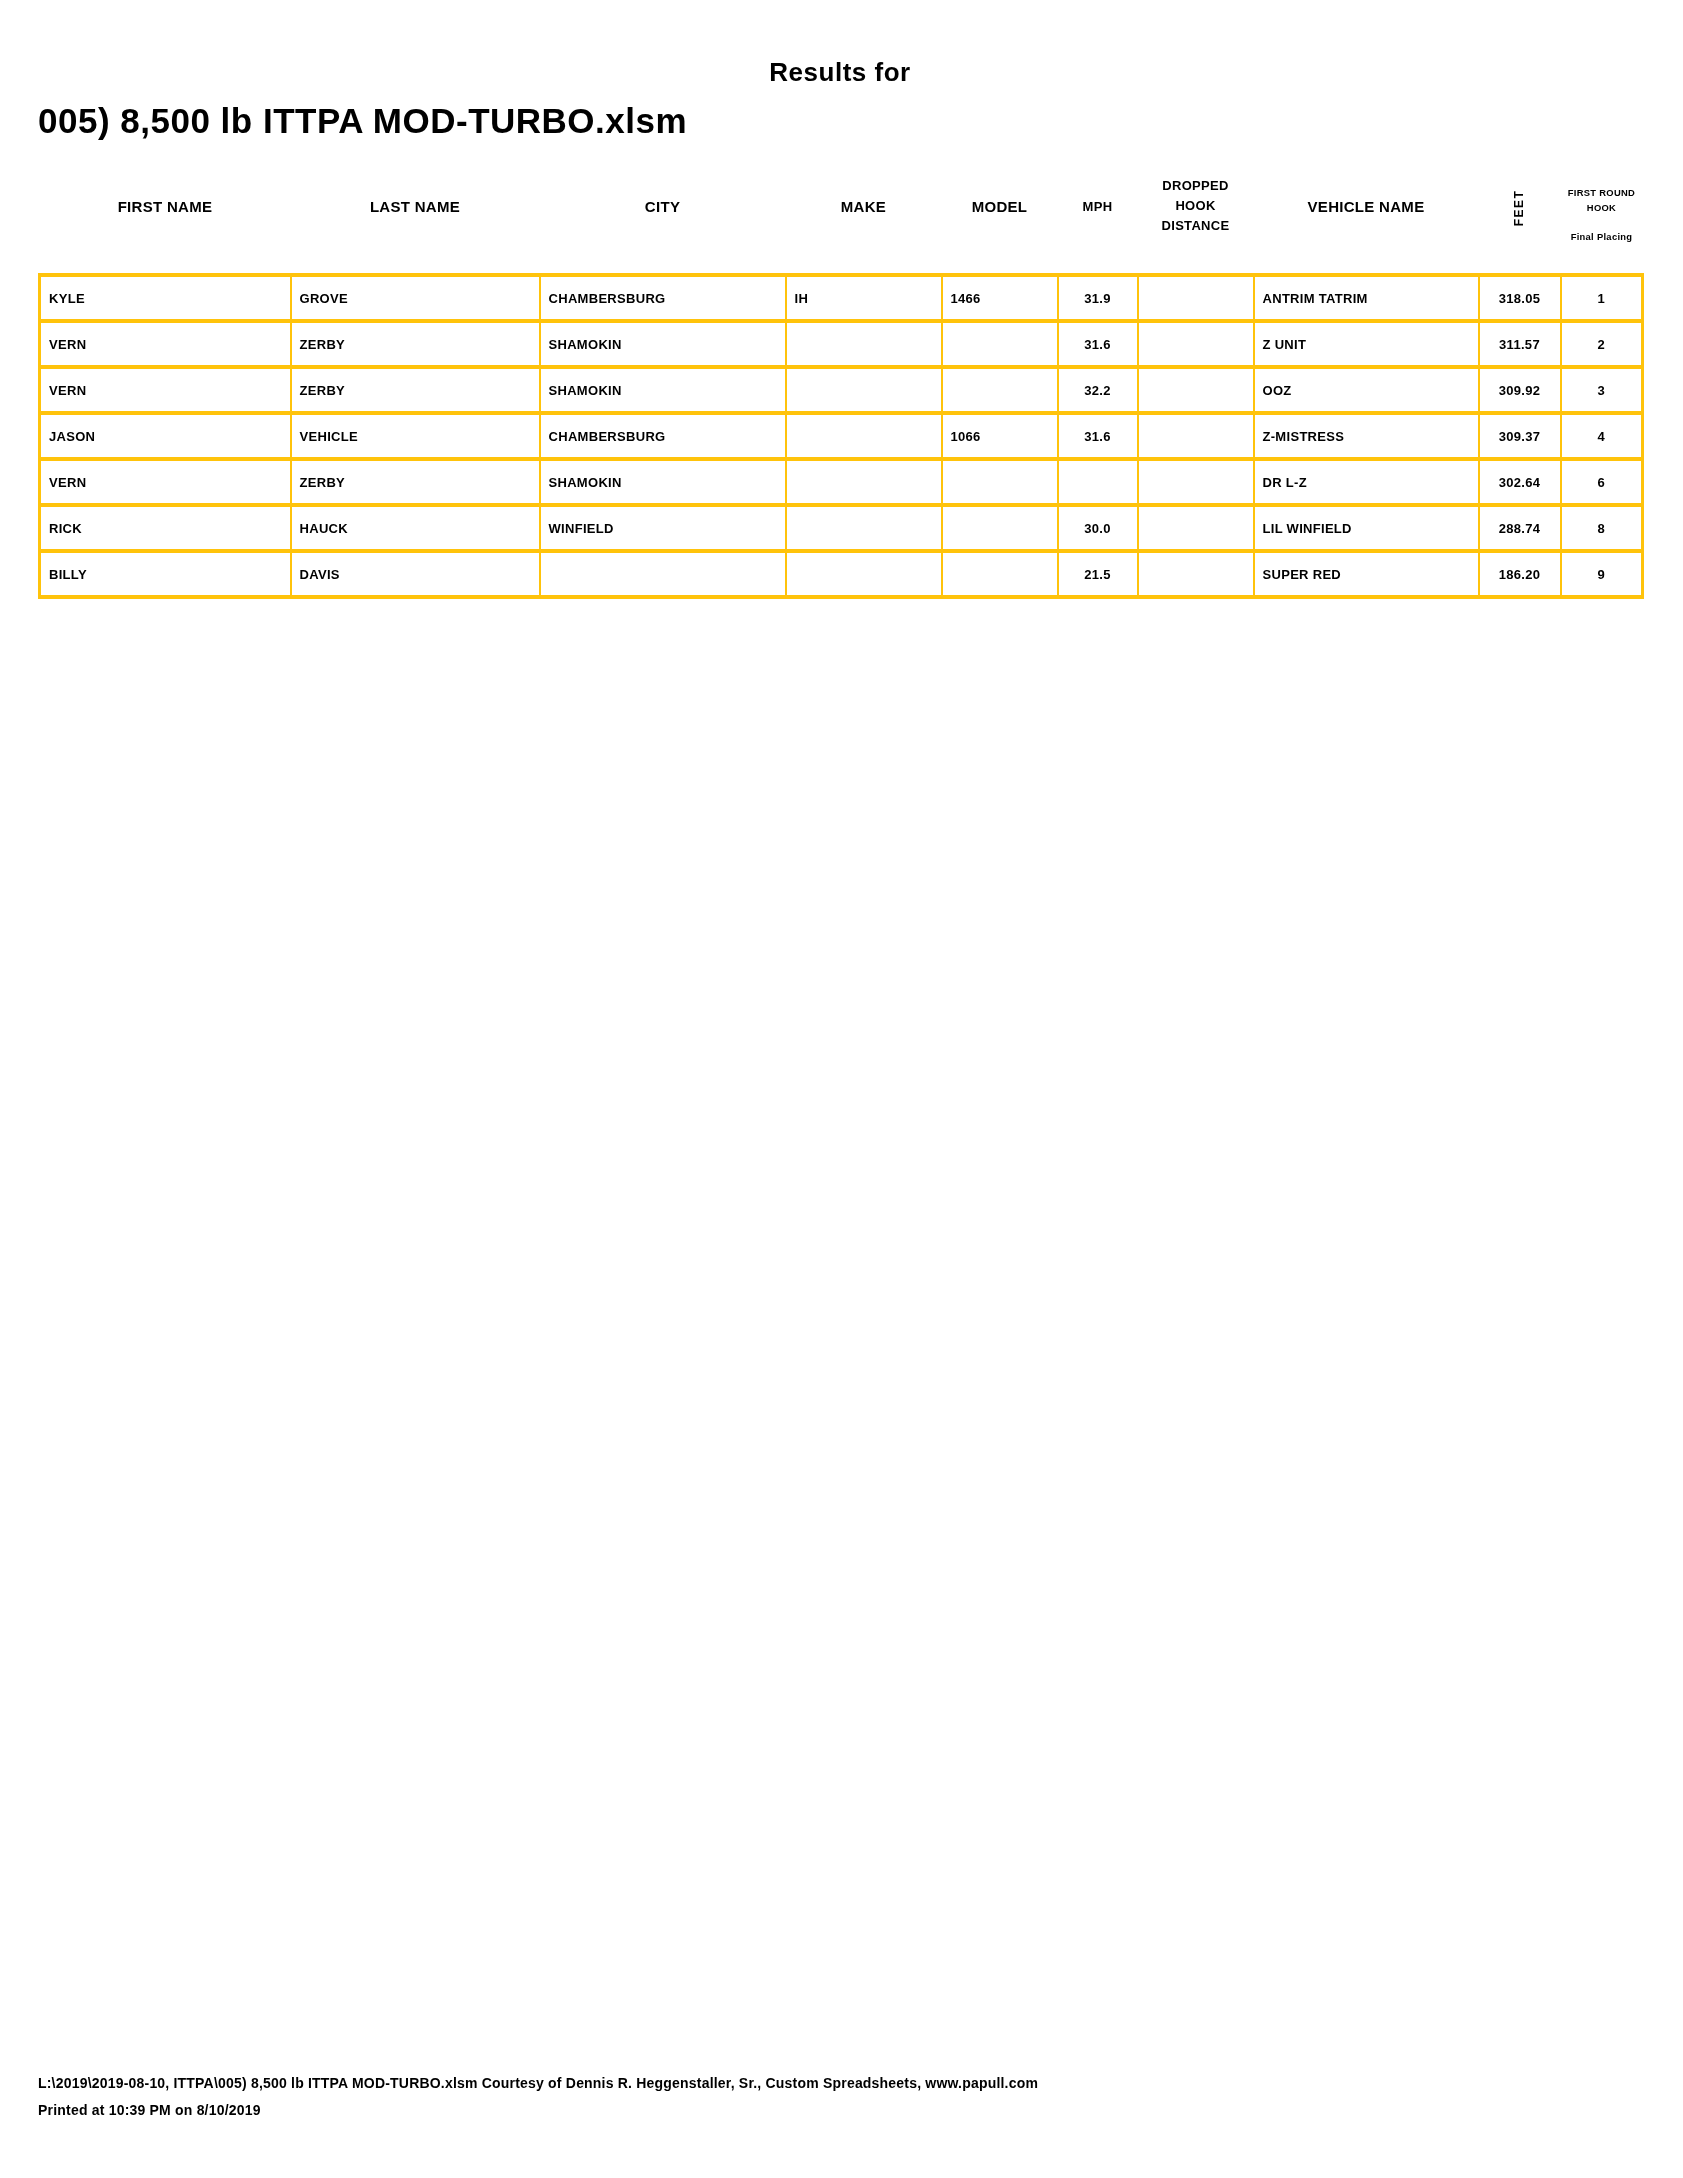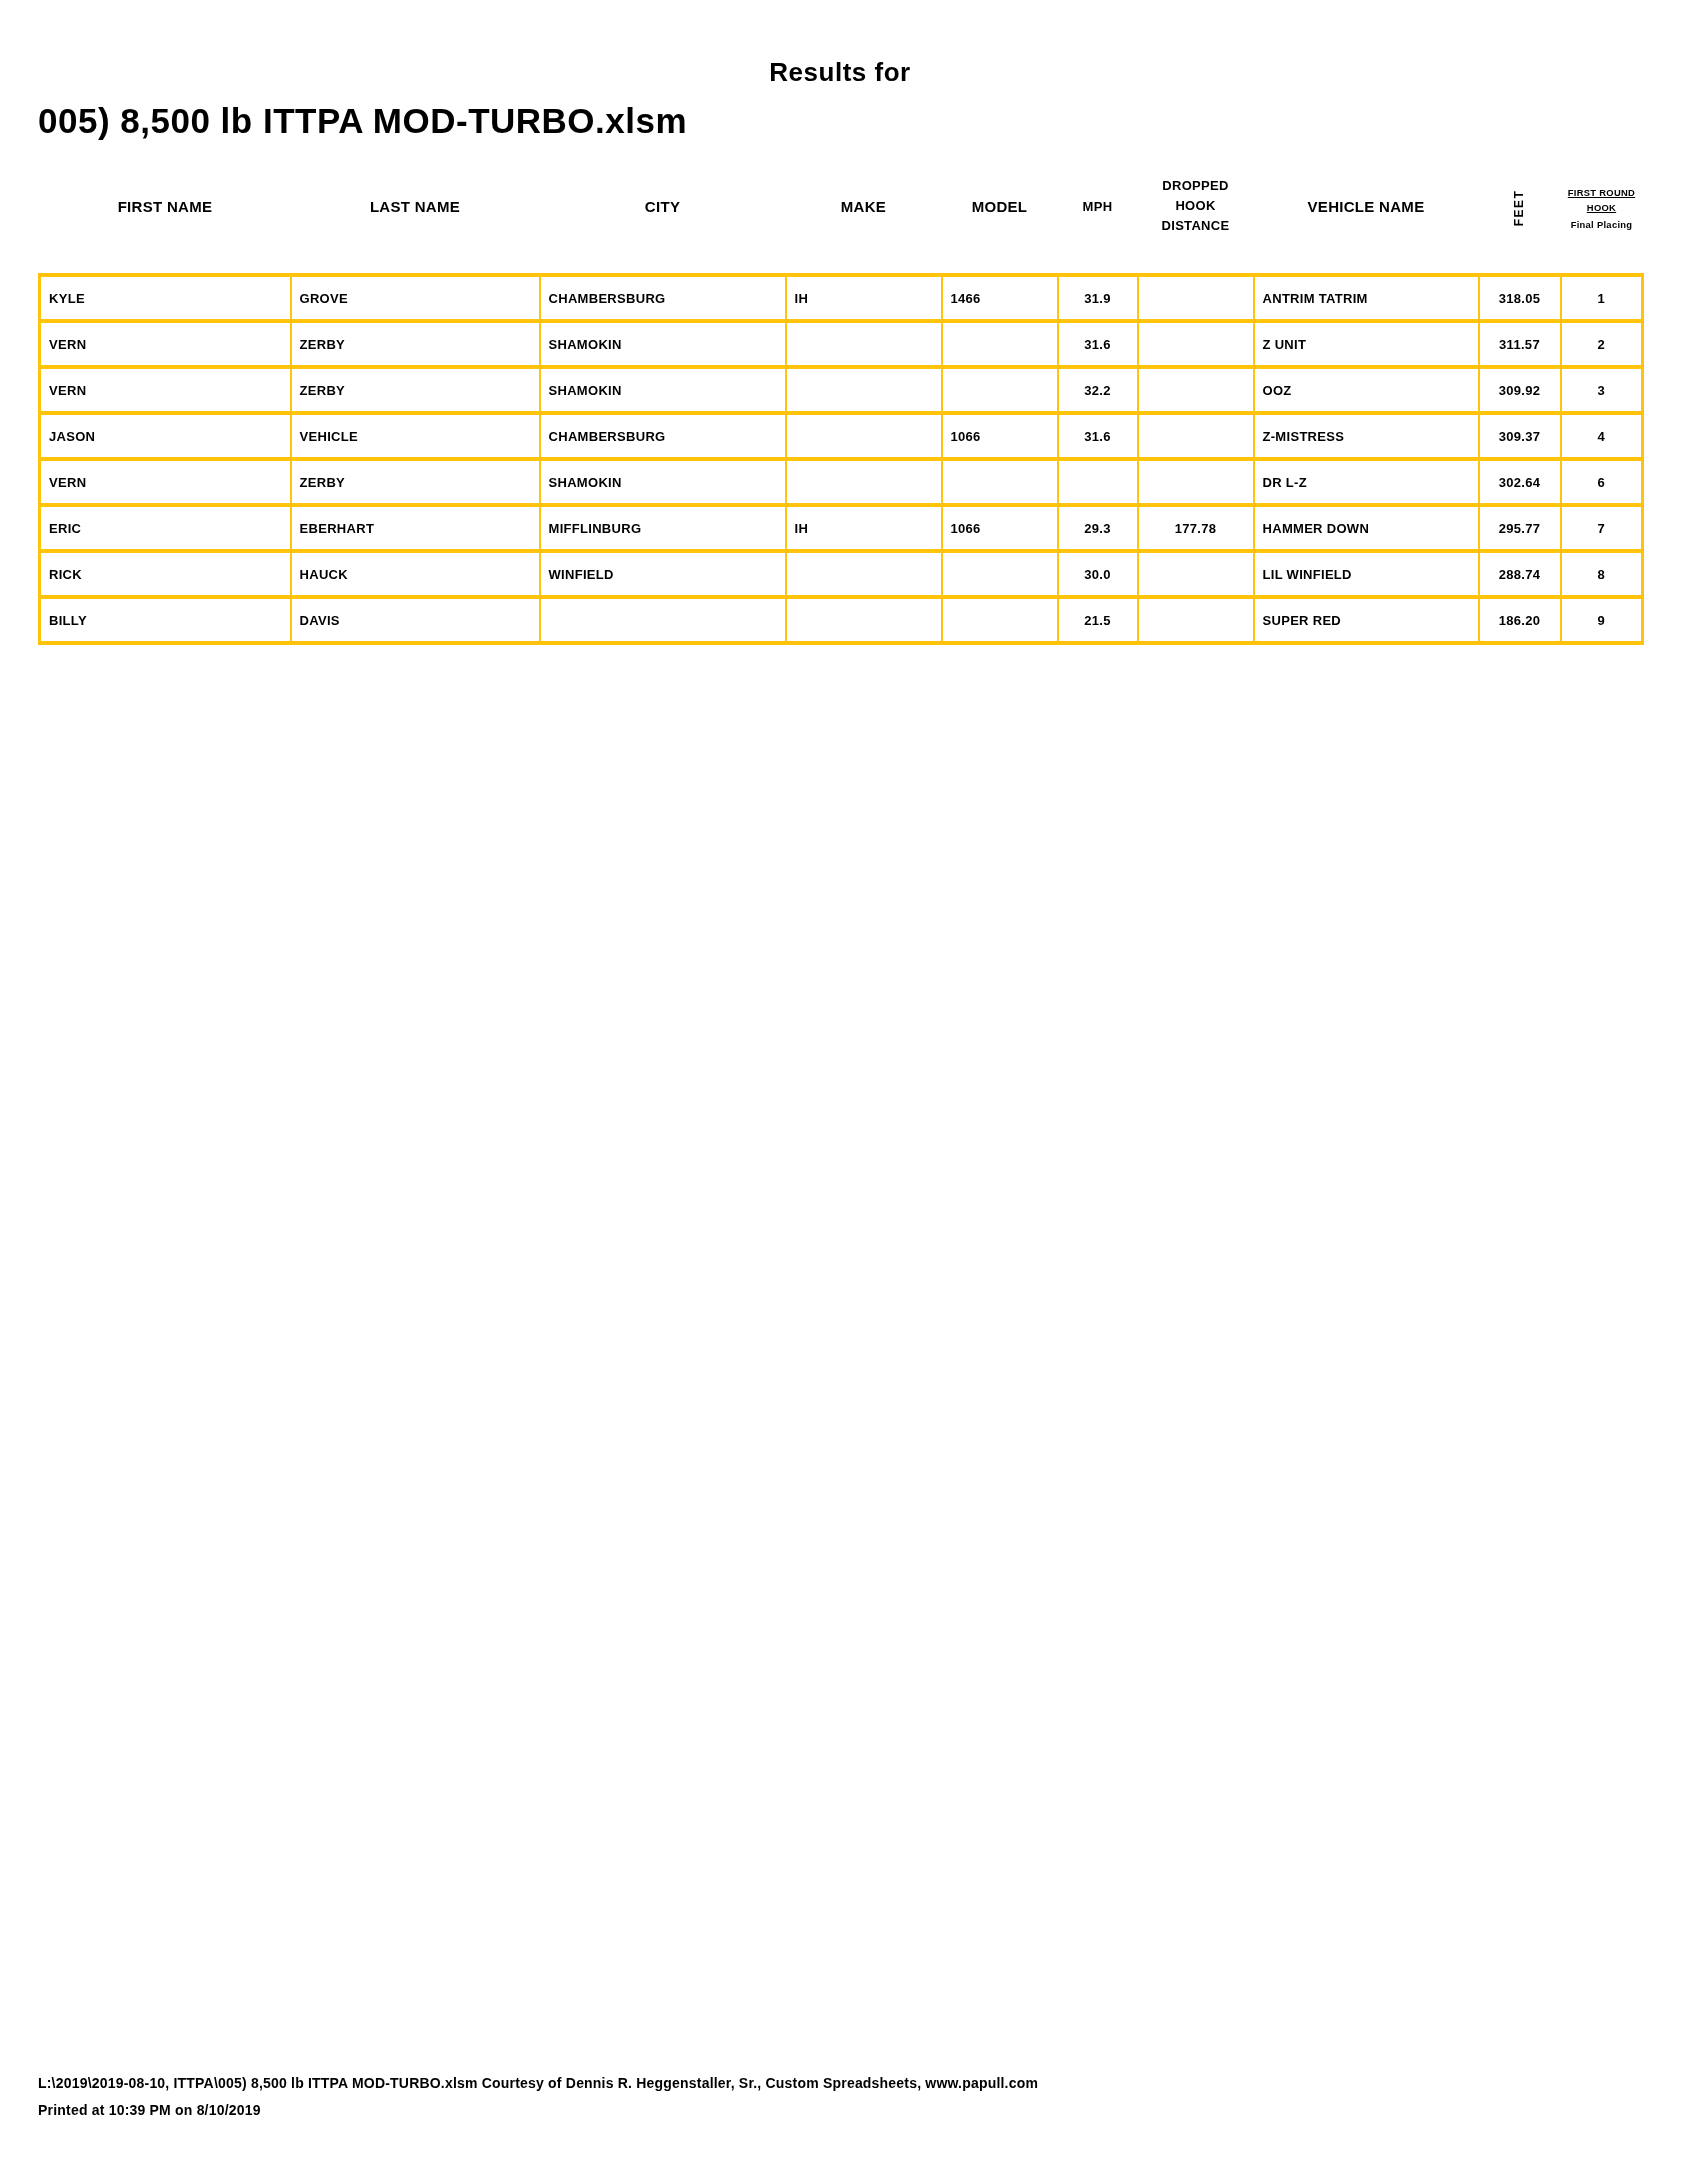--- a/index.html
+++ b/index.html
@@ -63,23 +63,22 @@
   th.feet-th .rot {
     display: inline-block;
     transform: rotate(-90deg);
     font-size: 12px;
     letter-spacing: 1.5px;
     white-space: nowrap;
   }
   th.placing-th { font-size: 9.4px; }
   th.placing-th .ph1 {
     width: 75px;
-    margin: 4px auto;
+    margin: 16px auto;
     line-height: 1.6;
-    text-decoration: underline;
   }
   th.placing-th .ph2 {
     margin-top: 3px;
     line-height: 1.2;
   }
   tbody td {
     border: 2px solid var(--gold, #FFC000);
     border-top-width: 4px;
     border-bottom-width: 4px;
     height: 42px;
@@ -203,32 +202,20 @@
       <td class="c-left">SHAMOKIN</td>
       <td class="c-left"></td>
       <td class="c-left"></td>
       <td class="c-center"></td>
       <td class="c-center"></td>
       <td class="c-left">DR L-Z</td>
       <td class="c-center">302.64</td>
       <td class="c-center">6</td>
     </tr>
         <tr>
-      <td class="c-left">ERIC</td>
-      <td class="c-left">EBERHART</td>
-      <td class="c-left">MIFFLINBURG</td>
-      <td class="c-left">IH</td>
-      <td class="c-left">1066</td>
-      <td class="c-center">29.3</td>
-      <td class="c-center">177.78</td>
-      <td class="c-left">HAMMER DOWN</td>
-      <td class="c-center">295.77</td>
-      <td class="c-center">7</td>
-    </tr>
-        <tr>
       <td class="c-left">RICK</td>
       <td class="c-left">HAUCK</td>
       <td class="c-left">WINFIELD</td>
       <td class="c-left"></td>
       <td class="c-left"></td>
       <td class="c-center">30.0</td>
       <td class="c-center"></td>
       <td class="c-left">LIL WINFIELD</td>
       <td class="c-center">288.74</td>
       <td class="c-center">8</td>

